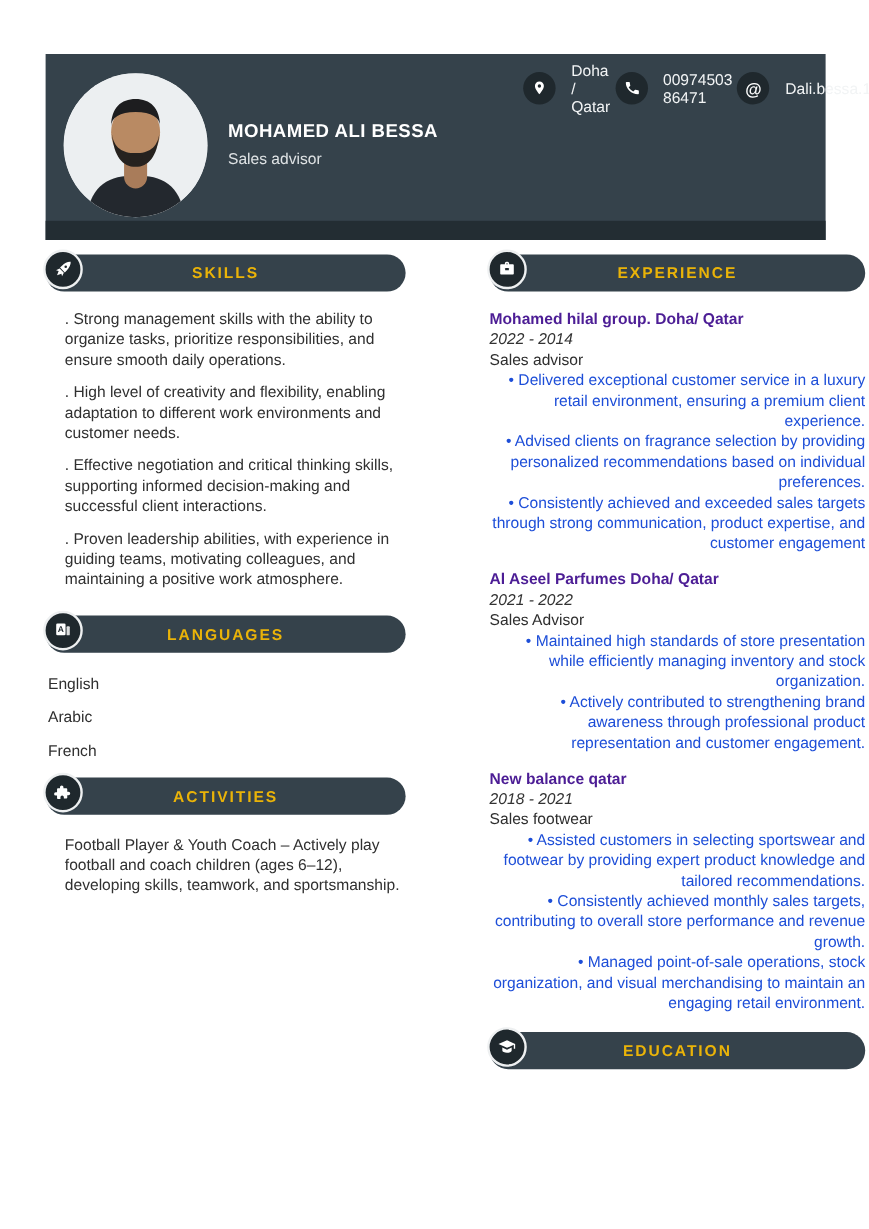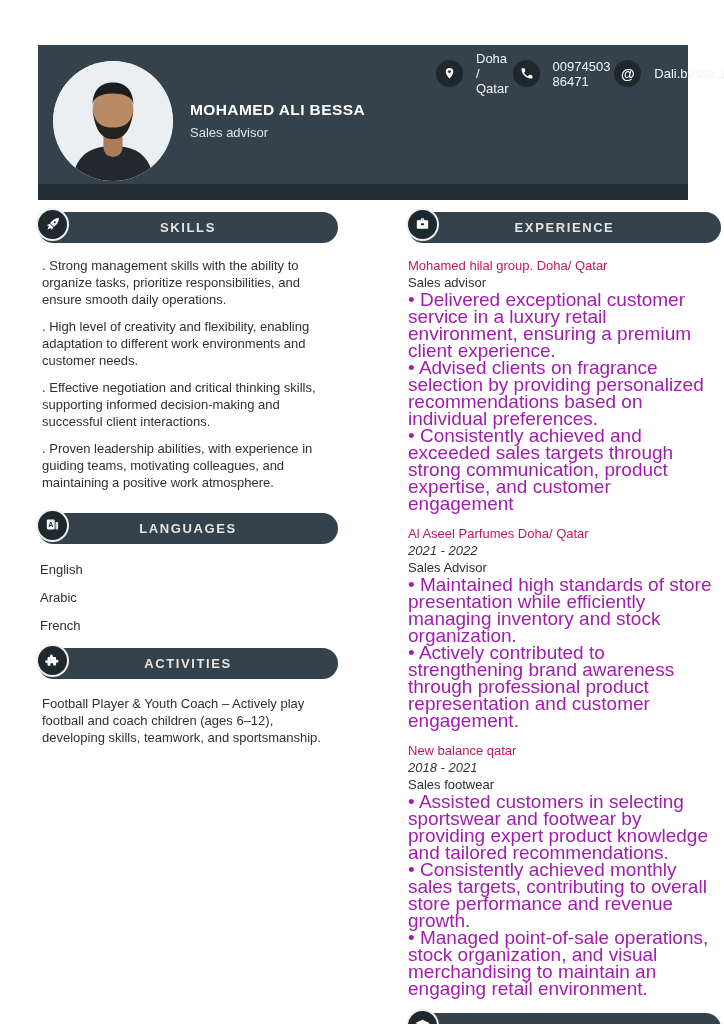--- a/index.html
+++ b/index.html
@@ -40,40 +40,40 @@
   
   .columns { position:absolute; top:212px; left:38px; display:flex; gap:37px; }
   .col-left  { width:300px; }
   .col-right { width:313px;margin-left:33px; }
 
   
   .pill {
     position:relative; height:31px; background:#35424b; border-radius:16px;
     display:flex; align-items:center; justify-content:center; margin-bottom:14px;
   }
-  .pill-title { color:#e5e5e5; font-weight:bold; font-size:13px; letter-spacing:1.6px; }
+  .pill-title { color:#eab308; font-weight:bold; font-size:13px; letter-spacing:1.6px; }
   .pill-icon {
     position:absolute; left:-2px; top:-4px; width:33px; height:33px;
     background:#1f282d; border:2px solid #eef0f1; border-radius:50%;
     display:flex; align-items:center; justify-content:center;
   }
   .pill-icon svg { width:17px; height:17px; }
 
   
-  .para { font-size:13px; line-height:17px; margin:0 0 10px 4px; color:#303030; }
+  .para { font-size:13px; line-height:17px; margin:0 0 10px 16px; color:#303030; }
   .lang-item { font-size:13px; line-height:17px; margin:0 0 8px 2px; padding-top:3px; }
   .gap-lang { margin-top:22px; }
   .gap-act  { margin-top:14px; }
   .lang-list { margin-top:4px; }
 
   .job { margin-bottom:13px; }
-  .company { font-weight:normal; font-size:13px; line-height:17px; color:#be185d; }
+  .company { font-weight:bold; font-size:13px; line-height:17px; color:#4c1d95; }
   .dates   { font-style:italic; font-size:13px; line-height:17px; color:#333; }
   .role    { font-size:13px; line-height:17px; }
-  .bullet  { font-size:19px; line-height:17px; margin:0; color:#a21caf; }
+  .bullet  { font-size:13px; line-height:17px; margin:0; color:#1d4ed8;text-align:right; }
   .gap-edu { margin-top:16px; }
 </style>
 </head>
 <body>
 
 <div class="page">
 
   <div class="header">
     <div class="photo">
       <svg viewBox="0 0 100 100">
@@ -174,20 +174,21 @@
           <svg viewBox="0 0 24 24" fill="#ffffff">
             <path d="M9.5 6V5c0-1.1.9-2 2-2h1c1.1 0 2 .9 2 2v1H19c.6 0 1 .4 1 1v10c0 .6-.4 1-1 1H5c-.6 0-1-.4-1-1V7c0-.6.4-1 1-1h4.5zm1.5 0h2V5h-2v1z"></path>
             <rect x="9.8" y="10.3" width="4.4" height="2.8" rx=".5" fill="#1f282d"></rect>
           </svg>
         </span>
         <span class="pill-title">EXPERIENCE</span>
       </div>
 
       <div class="job">
         <div class="company">Mohamed hilal group. Doha/ Qatar</div>
+        <div class="dates">2022 - 2014</div>
         <div class="role">Sales advisor</div>
         <p class="bullet">• Delivered exceptional customer service in a luxury retail environment, ensuring a premium client experience.</p>
         <p class="bullet">• Advised clients on fragrance selection by providing personalized recommendations based on individual preferences.</p>
         <p class="bullet">• Consistently achieved and exceeded sales targets through strong communication, product expertise, and customer engagement</p>
       </div>
 
       <div class="job">
         <div class="company">Al Aseel Parfumes Doha/ Qatar</div>
         <div class="dates">2021 - 2022</div>
         <div class="role">Sales Advisor</div>

